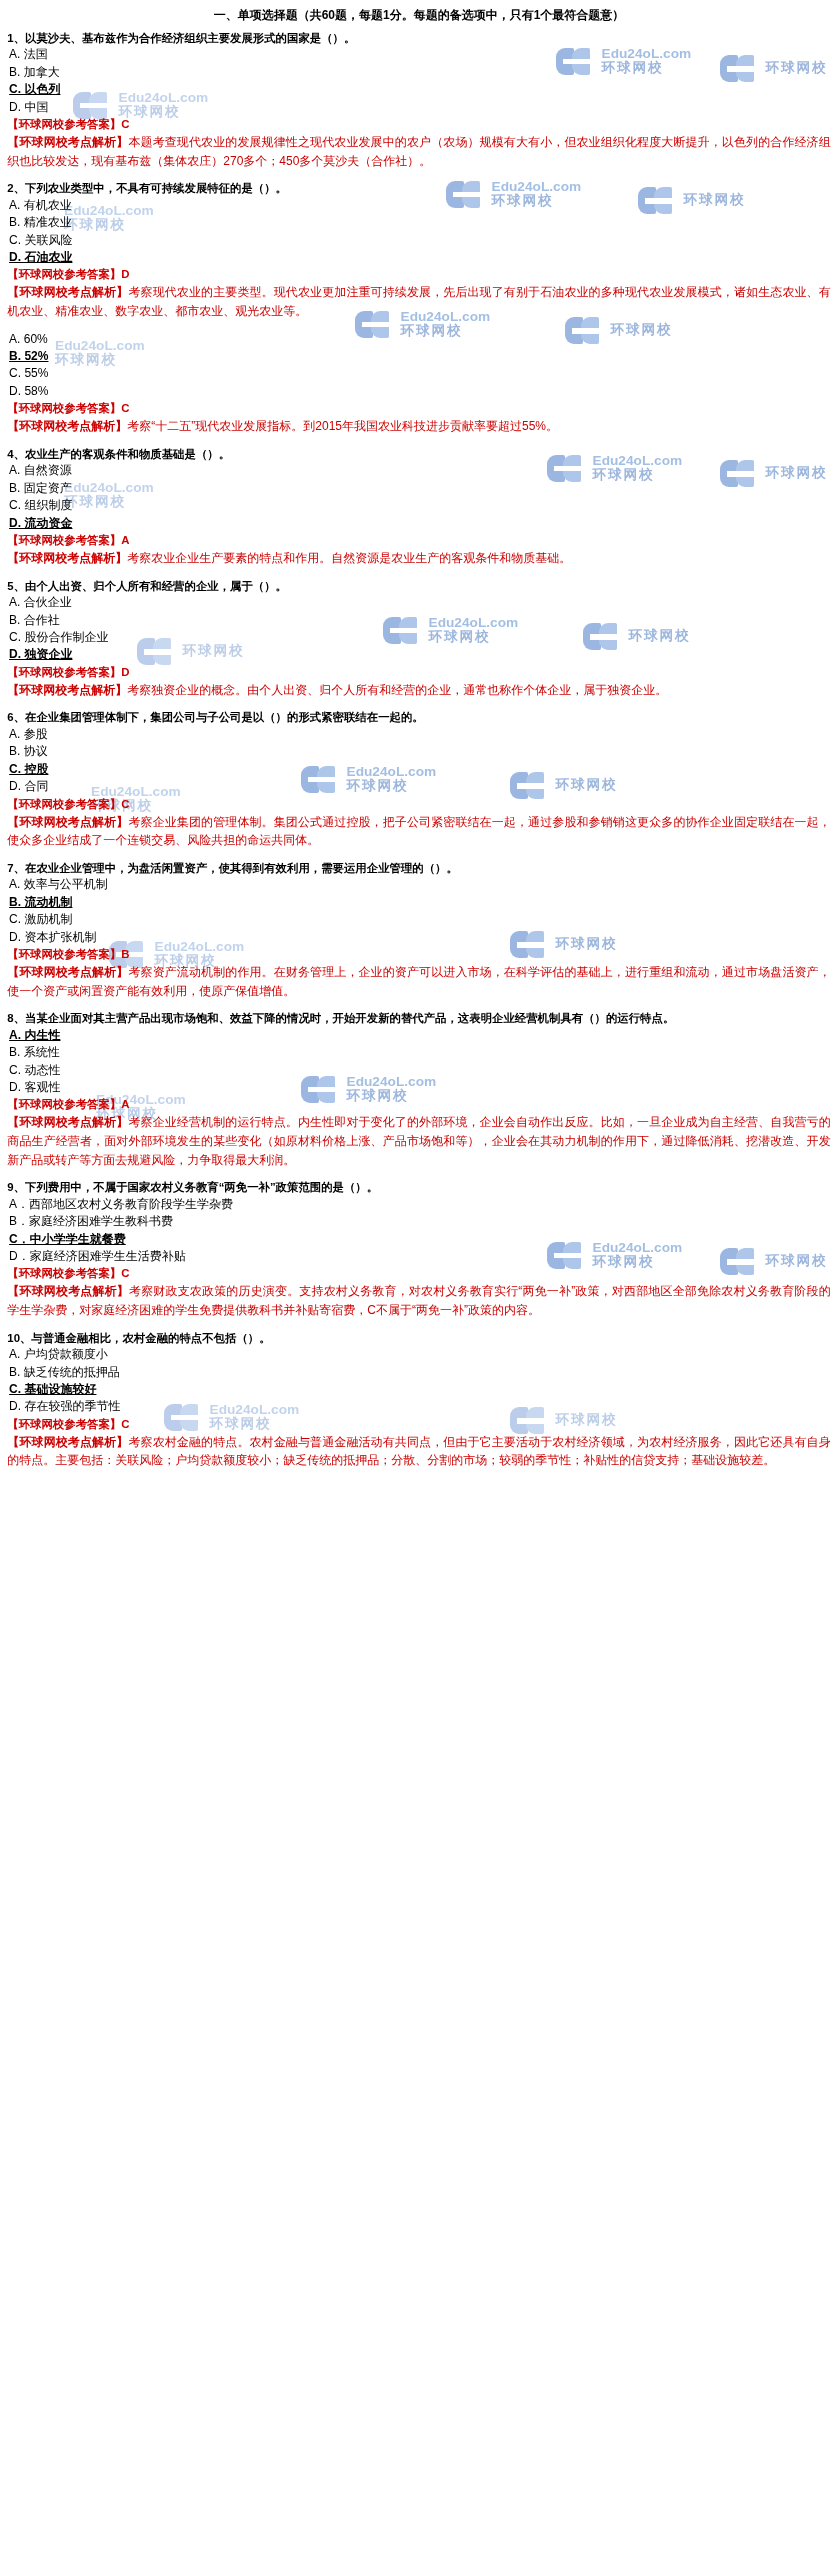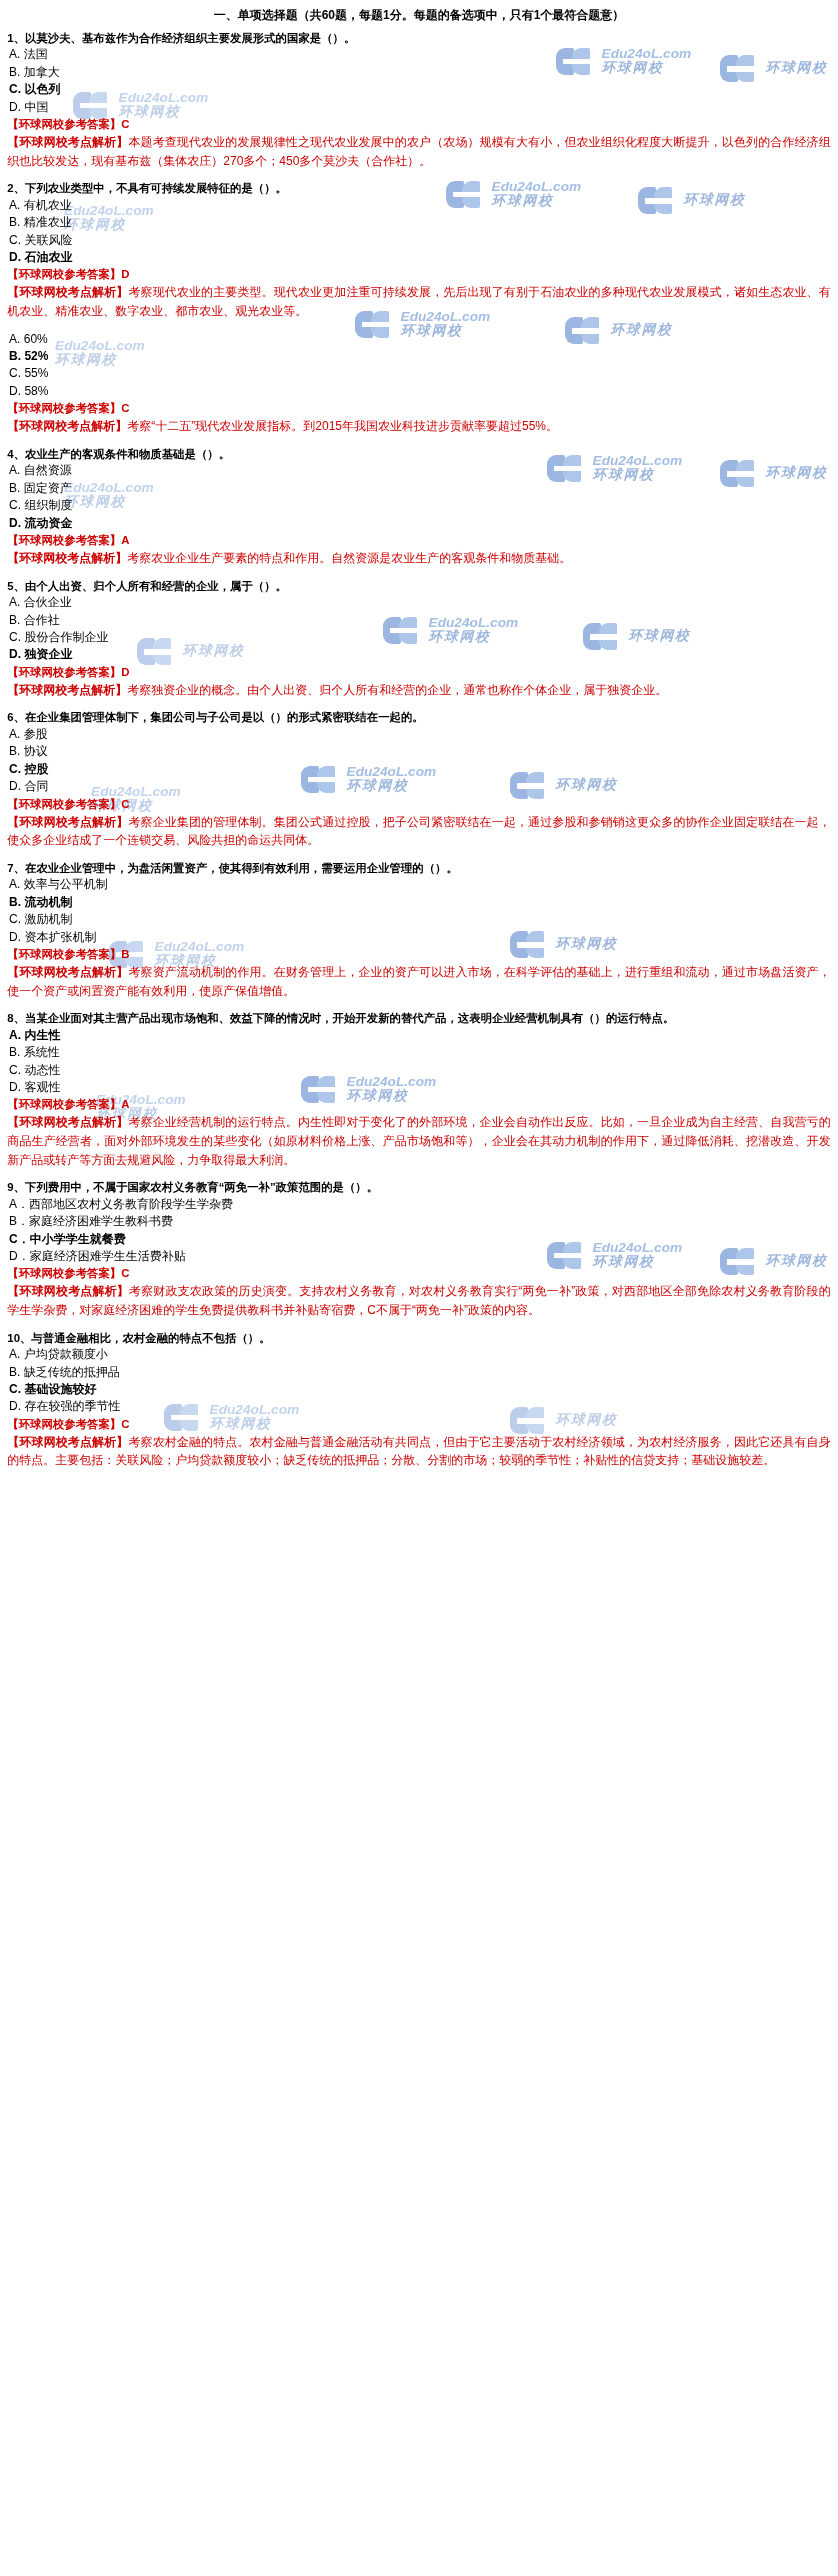--- a/index.html
+++ b/index.html
@@ -13,21 +13,21 @@
     position: relative;
   }
   .page { position: relative; width: 838px; padding: 5.5px 7.3px 16.4px 7.3px; }
   .section-title { font-weight: bold; font-size: 12px; margin: 1.8px 0 5.5px 0; text-align: center; }
   .q-block { margin-bottom: 10px; position: relative; z-index: 3; }
   .q-stem { font-weight: bold; font-size: 11.4px; line-height: 1.45; }
   .opt { font-size: 12px; line-height: 1.45; padding-left: 1.8px; }
   .ans-line { color: #cc0000; font-weight: bold; font-size: 11.4px; line-height: 1.5; }
   .exp { color: #cc0000; font-size: 12px; line-height: 1.55; text-align: justify; }
   .exp b { font-weight: bold; }
-  .bold-opt { font-weight: bold; }
+  .bold-opt { font-weight: bold; text-decoration: underline; }
 
   
   .wm-layer {
     position: absolute; left:0; top:0; width:838px; height:2576px;
     pointer-events: none; z-index: 1; overflow: hidden;
   }
   .wm {
     position: absolute;
     display: flex;
     align-items: center;
@@ -41,21 +41,21 @@
   .wm .logo .c1, .wm .logo .c2 {
     position: absolute; top:0; width: 18px; height: 27px;
     background: #3a6fc4;
     border-radius: 9px 1.8px 1.8px 9px;
   }
   .wm .logo .c1 { left: 0; }
   .wm .logo .c2 { left: 15.5px; background:#5e8fd6; }
   .wm .logo .bar {
     position: absolute; left: 7.3px; top: 11px; width: 27px; height: 5.5px; background:#ffffff;
   }
-  .wm .txt { line-height: 1.05; font-style: italic; }
+  .wm .txt { line-height: 1.05; }
   .wm .txt .t1 {
     font-size: 13.7px; font-weight: bold; color: #4a7fc9; letter-spacing: 0px;
   }
   .wm .txt .t2 {
     font-size: 13.7px; font-weight: bold; color: #3c6fbb; letter-spacing: 1.8px;
   }
   .wm.light { opacity: 0.34; }
 </style>
 </head>
 <body>

